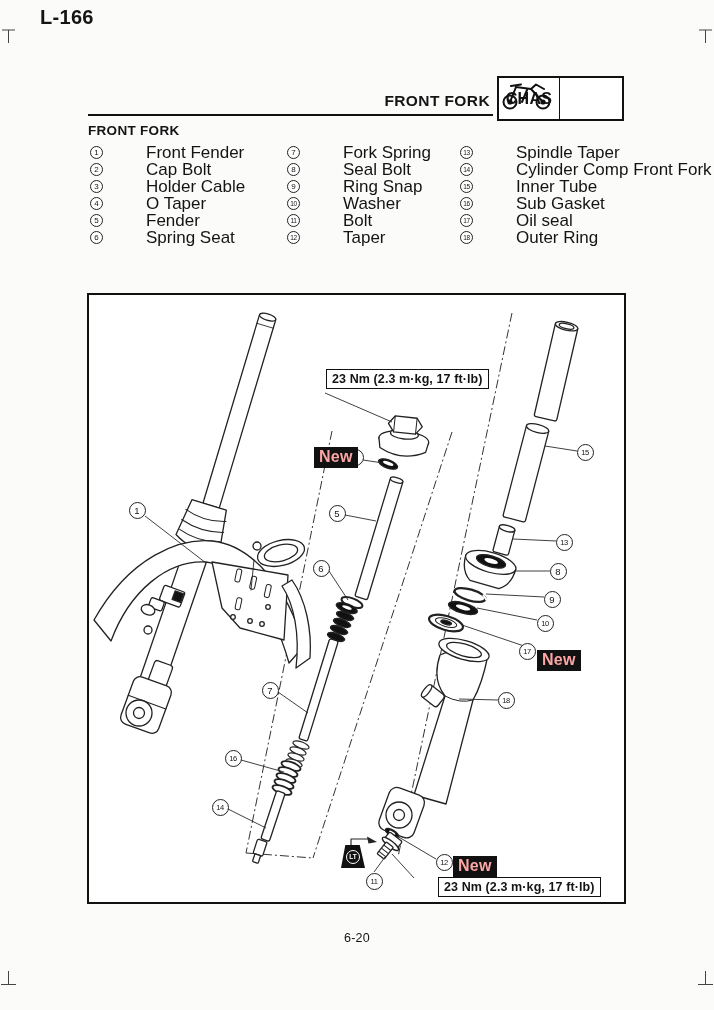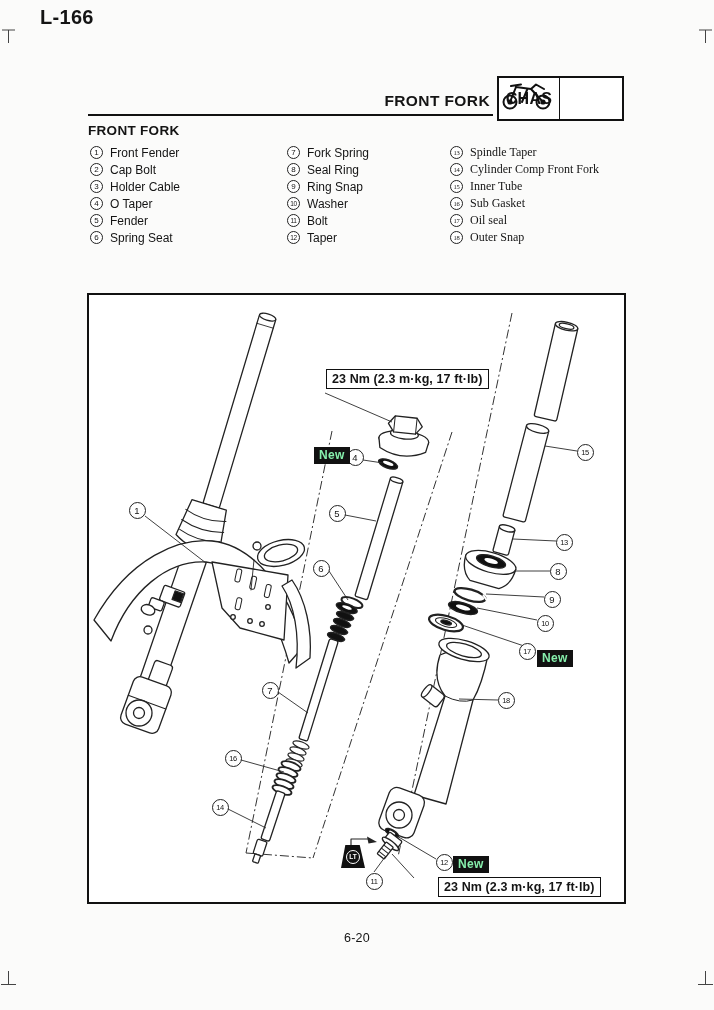--- a/index.html
+++ b/index.html
@@ -12,32 +12,32 @@
   .abs{position:absolute;}
   .doc-code{left:40px;top:6px;font-size:20px;font-weight:bold;letter-spacing:.3px;}
   .main-title{left:88px;top:92px;width:402px;text-align:right;font-size:15.5px;font-weight:bold;letter-spacing:.4px;}
   .title-rule{left:88px;top:114px;width:405px;height:2px;background:#111;}
   .chas-box{left:497px;top:76px;width:123px;height:41px;border:2px solid #111;background:#fff;display:flex;}
   .chas-cell{width:60px;border-right:1.5px solid #111;display:flex;align-items:center;justify-content:center;
     font-size:16px;font-weight:bold;letter-spacing:.3px;}
   .chas-icon-cell{flex:1;display:flex;align-items:center;justify-content:center;}
   .list-heading{left:88px;top:123px;font-size:13.5px;font-weight:bold;letter-spacing:.3px;}
   .pcol{top:144px;display:flex;flex-direction:column;}
-  .pcol1{left:90px;} .pcol2{left:287px;} .pcol3{left:450px;font-family:Liberation Serif, serif;}
+  .pcol1{left:90px;} .pcol2{left:287px;} .pcol3{left:460px;}
   .prow{height:17px;display:flex;align-items:center;gap:7px;}
   .pnum{width:13px;height:13px;border:1px solid #222;border-radius:50%;box-sizing:border-box;
     display:flex;align-items:center;justify-content:center;font-size:8px;line-height:11px;background:#fff;flex:0 0 13px;}
   .pcol3 .pnum,.pcol2 .pnum.c2{font-size:6.5px;letter-spacing:-.3px;}
-  .plabel{font-size:12px;white-space:nowrap;}
+  .plabel{font-size:17px;white-space:nowrap;margin-left:36px;}
   .callout{position:absolute;width:17px;height:17px;border:1.1px solid #222;border-radius:50%;box-sizing:border-box;
     background:#fff;display:flex;align-items:center;justify-content:center;font-size:9.5px;z-index:5;}
   .callout.c2{font-size:7.5px;letter-spacing:-.4px;}
   .torque-note{position:absolute;border:1.6px solid #111;background:#fff;font-size:12.5px;font-weight:bold;
     padding:2px 5px;white-space:nowrap;z-index:6;letter-spacing:.1px;margin-left:32px;}
-  .new-tag{position:absolute;background:#111;color:#86efac;font-size:12px;font-weight:bold;
+  .new-tag{position:absolute;background:#111;color:#fca5a5;font-size:16px;font-weight:bold;
     padding:1px 5px 2px 5px;z-index:6;letter-spacing:.3px;}
   .lt-tag{position:absolute;left:341px;top:845px;width:24px;height:23px;background:#111;
     clip-path:polygon(18% 0,78% 0,100% 100%,0% 100%);display:flex;align-items:center;justify-content:center;z-index:6;}
   .lt-inner{width:14px;height:14px;border:1px solid #fff;border-radius:50%;box-sizing:border-box;color:#fff;
     font-size:6.5px;font-weight:bold;display:flex;align-items:center;justify-content:center;}
   .page-num{left:0;top:931px;width:714px;text-align:center;font-size:12.5px;letter-spacing:.3px;}
   svg{position:absolute;left:0;top:0;}
   .lineart{stroke:#222;fill:#fff;stroke-width:1.3;stroke-linejoin:round;stroke-linecap:round;}
   .thin{stroke:#2a2a2a;stroke-width:.9;fill:none;}
 </style>
@@ -334,21 +334,21 @@
     </div>
 </div>
 
 <div class="abs pcol pcol2">
   <div class="prow">
       <span class="pnum">7</span>
       <span class="plabel">Fork Spring</span>
     </div>
   <div class="prow">
       <span class="pnum">8</span>
-      <span class="plabel">Seal Ring</span>
+      <span class="plabel">Seal Bolt</span>
     </div>
   <div class="prow">
       <span class="pnum">9</span>
       <span class="plabel">Ring Snap</span>
     </div>
   <div class="prow">
       <span class="pnum c2">10</span>
       <span class="plabel">Washer</span>
     </div>
   <div class="prow">
@@ -377,21 +377,21 @@
   <div class="prow">
       <span class="pnum">16</span>
       <span class="plabel">Sub Gasket</span>
     </div>
   <div class="prow">
       <span class="pnum">17</span>
       <span class="plabel">Oil seal</span>
     </div>
   <div class="prow">
       <span class="pnum">18</span>
-      <span class="plabel">Outer Snap</span>
+      <span class="plabel">Outer Ring</span>
     </div>
 </div>
 
 <div class="torque-note" style="left:294px;top:369px;">23 Nm (2.3 m·kg, 17 ft·lb)</div>
 <div class="torque-note" style="left:406px;top:877px;">23 Nm (2.3 m·kg, 17 ft·lb)</div>
 
 <span class="new-tag" style="left:314px;top:447px;">New</span>
 <span class="new-tag" style="left:537px;top:650px;">New</span>
 <span class="new-tag" style="left:453px;top:856px;">New</span>
 

